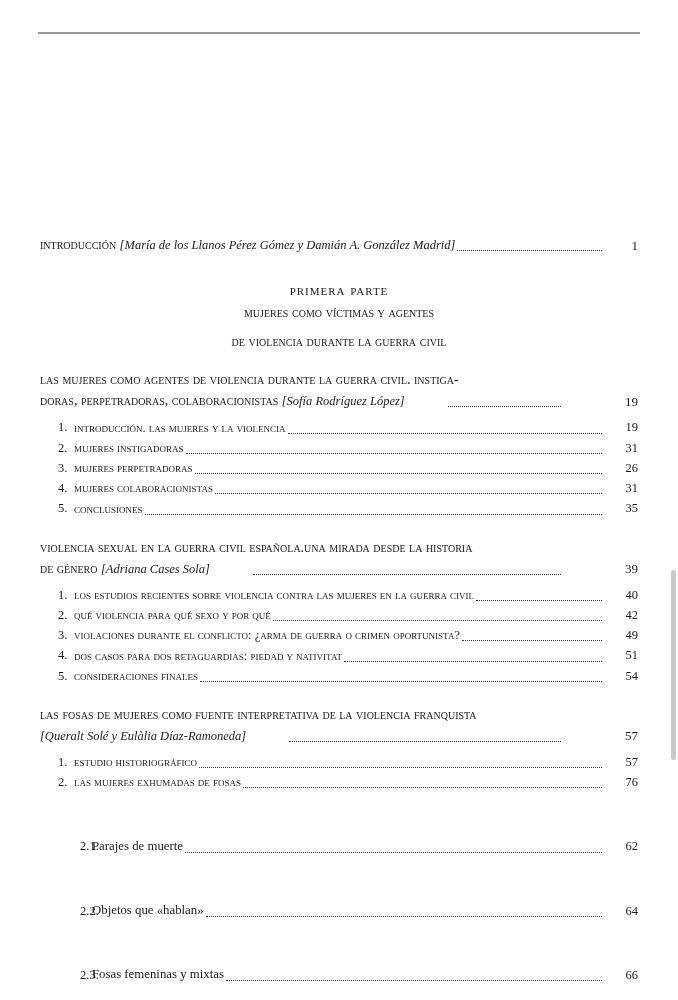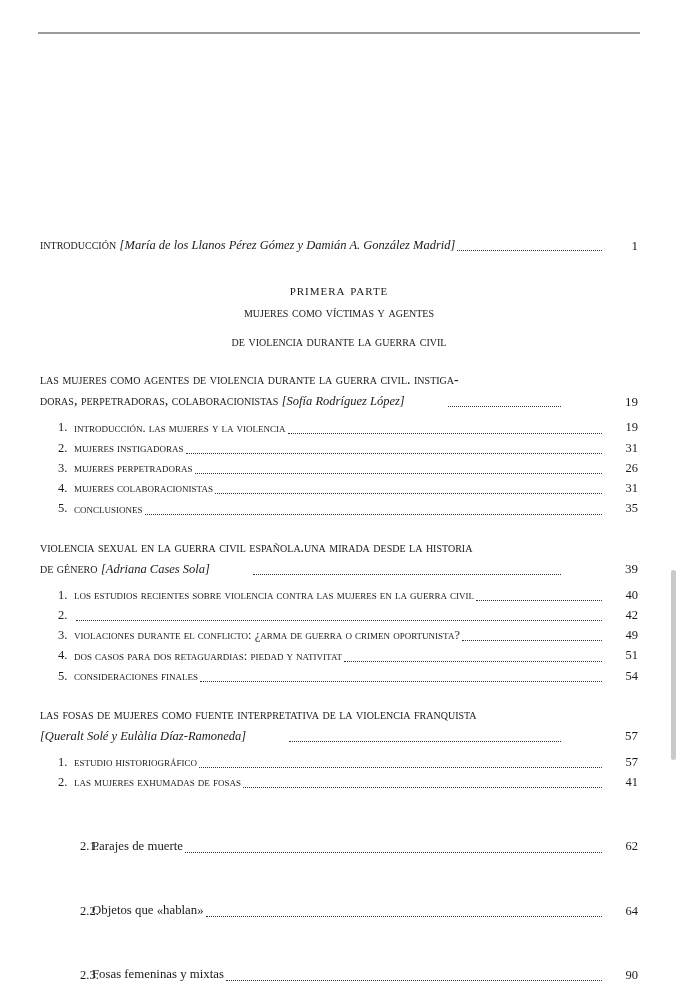--- a/index.html
+++ b/index.html
@@ -286,20 +286,21 @@
   </div>
   <div class="toc-list">
     <div class="item">
       <span class="num">1.</span>
       <span class="label">Los estudios recientes sobre violencia contra las mujeres en la Guerra Civil</span>
       <span class="dots"></span>
       <span class="pg">40</span>
     </div>
     <div class="item">
       <span class="num">2.</span>
+      <span class="label">Qué violencia para qué sexo y por qué</span>
       <span class="dots"></span>
       <span class="pg">42</span>
     </div>
     <div class="item">
       <span class="num">3.</span>
       <span class="label">Violaciones durante el conflicto: ¿arma de guerra o crimen oportunista?</span>
       <span class="dots"></span>
       <span class="pg">49</span>
     </div>
     <div class="item">
@@ -330,39 +331,39 @@
     <div class="item">
       <span class="num">1.</span>
       <span class="label">Estudio historiográfico</span>
       <span class="dots"></span>
       <span class="pg">57</span>
     </div>
     <div class="item">
       <span class="num">2.</span>
       <span class="label">Las mujeres exhumadas de fosas</span>
       <span class="dots"></span>
-      <span class="pg">41</span>
+      <span class="pg">76</span>
     </div>
     <div class="item sub">
       <span class="num">2.1.</span>
       <span class="label">Parajes de muerte</span>
       <span class="dots"></span>
       <span class="pg">62</span>
     </div>
     <div class="item sub">
       <span class="num">2.2.</span>
       <span class="label">Objetos que «hablan»</span>
       <span class="dots"></span>
       <span class="pg">64</span>
     </div>
     <div class="item sub">
       <span class="num">2.3.</span>
       <span class="label">Fosas femeninas y mixtas</span>
       <span class="dots"></span>
-      <span class="pg">90</span>
+      <span class="pg">66</span>
     </div>
     <div class="item sub">
       <span class="num">2.4.</span>
       <span class="label">Materialidad femenina</span>
       <span class="dots"></span>
       <span class="pg">69</span>
     </div>
   </div>
 
   <div class="scrollbar"></div>

